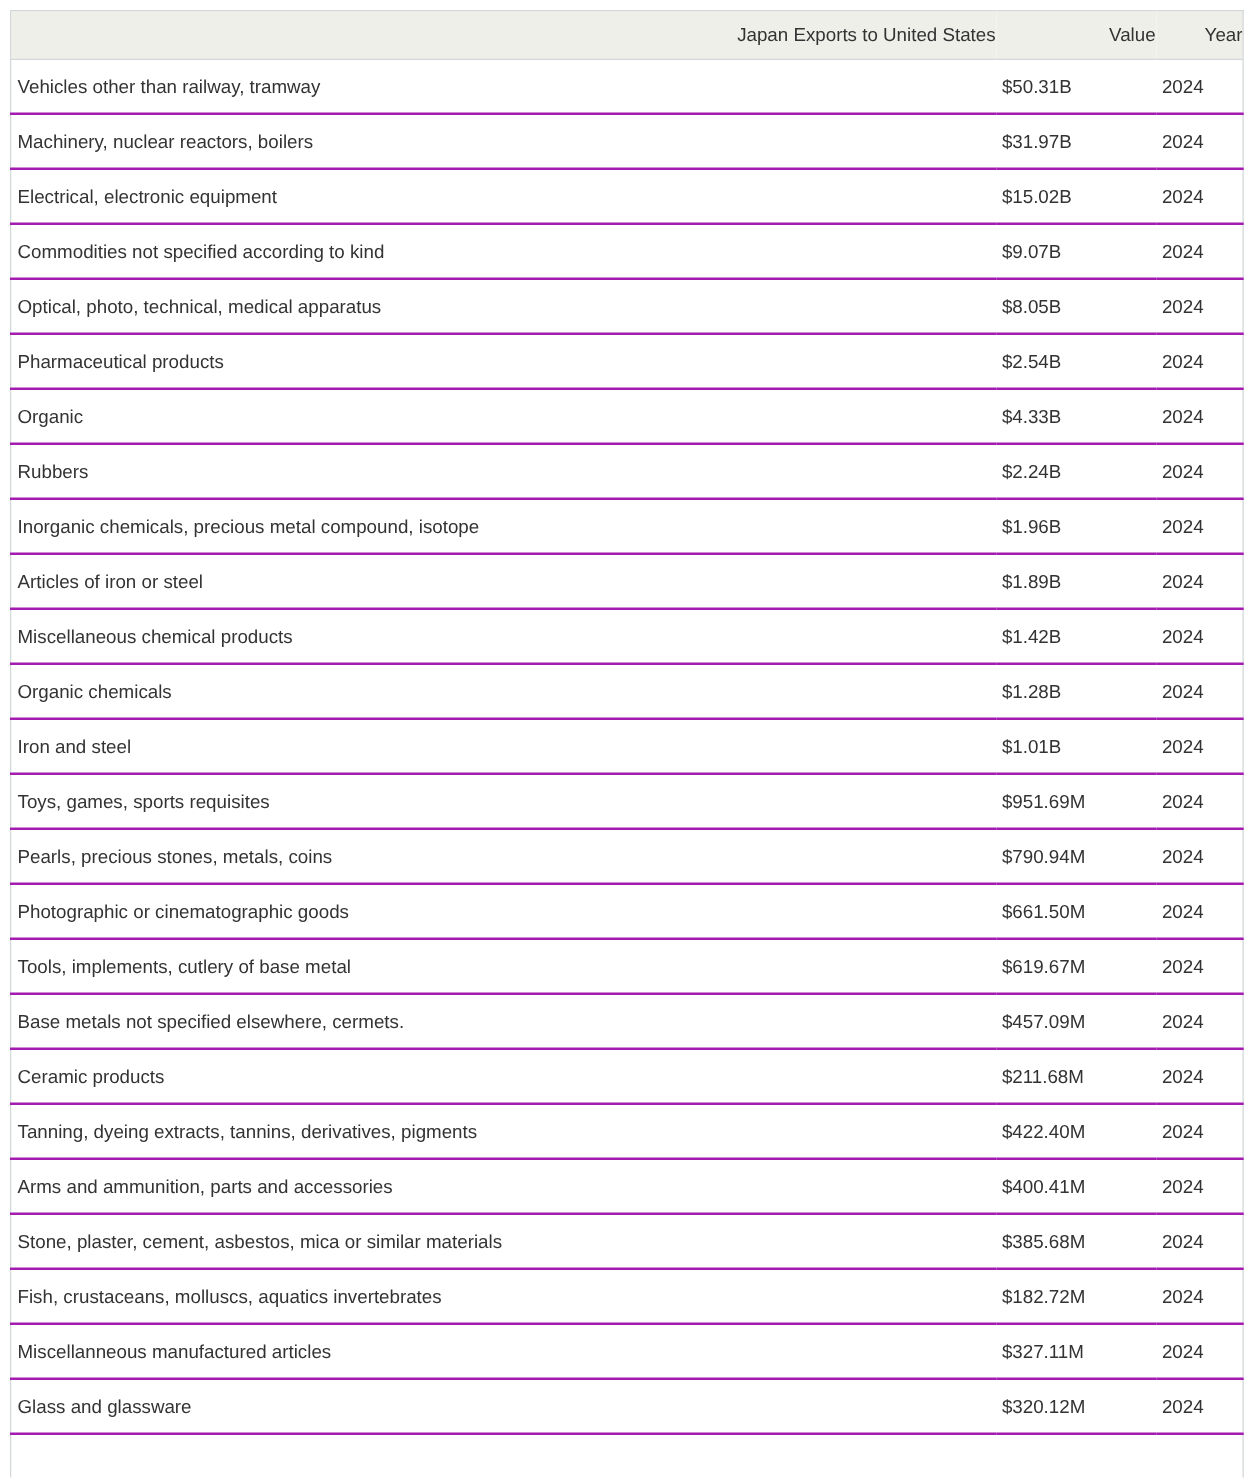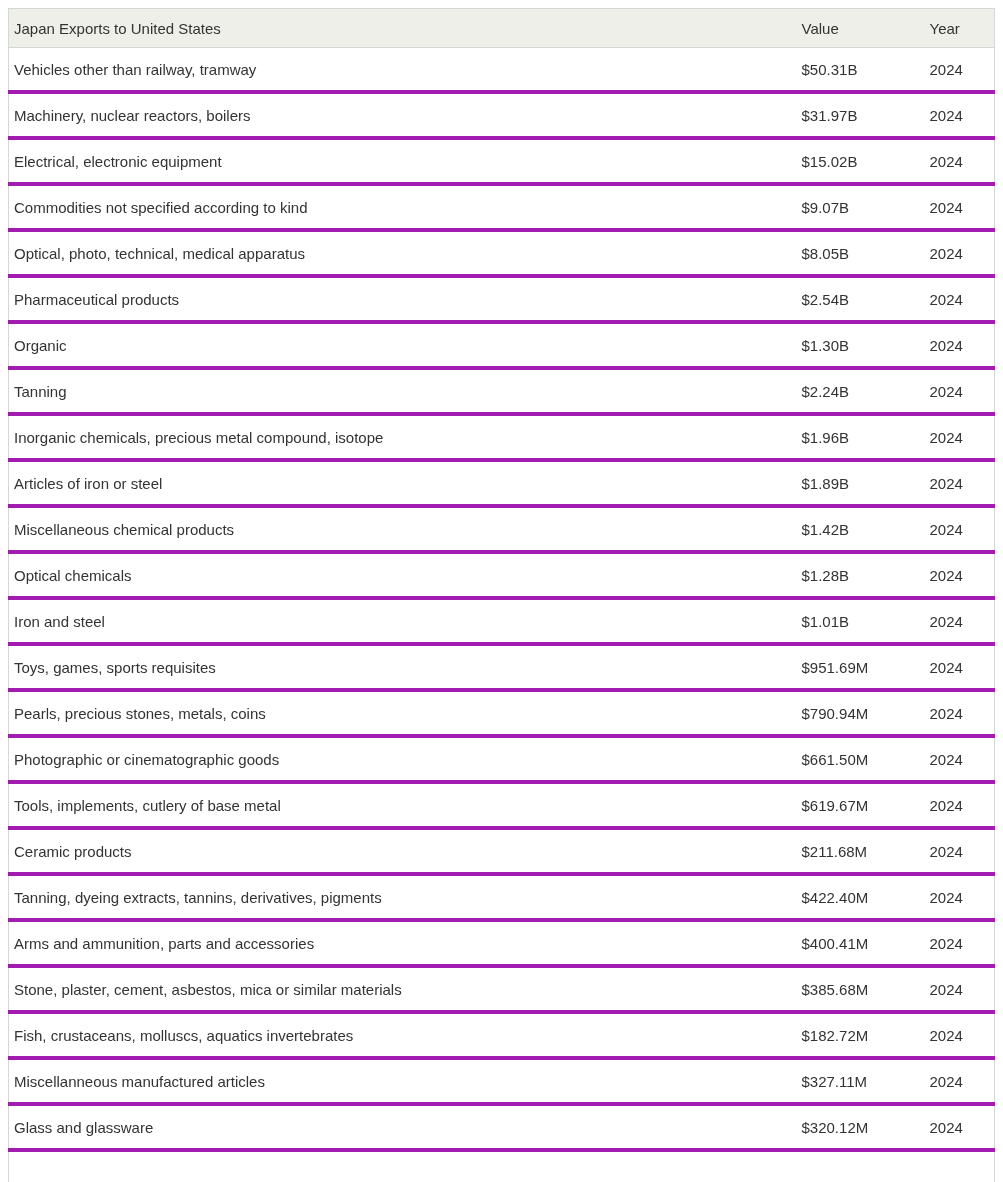--- a/index.html
+++ b/index.html
@@ -31,30 +31,30 @@
   table.exports col.c-commodity { width: auto; }
   table.exports col.c-value { width: 128px; }
   table.exports col.c-year { width: 70px; }
 
   table.exports thead tr {
     background: #efefea;
     border-bottom: 1px solid #d2d8d8;
   }
   table.exports th {
     font-weight: normal;
-    text-align: left;
+    text-align: right;
     height: 38px;
     padding: 0 0 0 5px;
     vertical-align: middle;
     white-space: nowrap;
     overflow: hidden;
   }
   table.exports tbody tr {
     background: #ffffff;
-    border-bottom: 4px solid #a21caf;
+    border-bottom: 2px solid #a21caf;
   }
   table.exports td {
     height: 42px;
     padding: 0 0 0 5px;
     vertical-align: middle;
     text-align: left;
     white-space: nowrap;
     overflow: hidden;
   }
   table.exports tbody tr.partial {
@@ -107,45 +107,45 @@
     <td>$8.05B</td>
     <td>2024</td>
   </tr>
         <tr>
     <td>Pharmaceutical products</td>
     <td>$2.54B</td>
     <td>2024</td>
   </tr>
         <tr>
     <td>Organic</td>
-    <td>$1.30B</td>
-    <td>2024</td>
-  </tr>
-        <tr>
-    <td>Tanning</td>
+    <td>$4.33B</td>
+    <td>2024</td>
+  </tr>
+        <tr>
+    <td>Rubbers</td>
     <td>$2.24B</td>
     <td>2024</td>
   </tr>
         <tr>
     <td>Inorganic chemicals, precious metal compound, isotope</td>
     <td>$1.96B</td>
     <td>2024</td>
   </tr>
         <tr>
     <td>Articles of iron or steel</td>
     <td>$1.89B</td>
     <td>2024</td>
   </tr>
         <tr>
     <td>Miscellaneous chemical products</td>
     <td>$1.42B</td>
     <td>2024</td>
   </tr>
         <tr>
-    <td>Optical chemicals</td>
+    <td>Organic chemicals</td>
     <td>$1.28B</td>
     <td>2024</td>
   </tr>
         <tr>
     <td>Iron and steel</td>
     <td>$1.01B</td>
     <td>2024</td>
   </tr>
         <tr>
     <td>Toys, games, sports requisites</td>
@@ -158,20 +158,25 @@
     <td>2024</td>
   </tr>
         <tr>
     <td>Photographic or cinematographic goods</td>
     <td>$661.50M</td>
     <td>2024</td>
   </tr>
         <tr>
     <td>Tools, implements, cutlery of base metal</td>
     <td>$619.67M</td>
+    <td>2024</td>
+  </tr>
+        <tr>
+    <td>Base metals not specified elsewhere, cermets.</td>
+    <td>$457.09M</td>
     <td>2024</td>
   </tr>
         <tr>
     <td>Ceramic products</td>
     <td>$211.68M</td>
     <td>2024</td>
   </tr>
         <tr>
     <td>Tanning, dyeing extracts, tannins, derivatives, pigments</td>
     <td>$422.40M</td>

